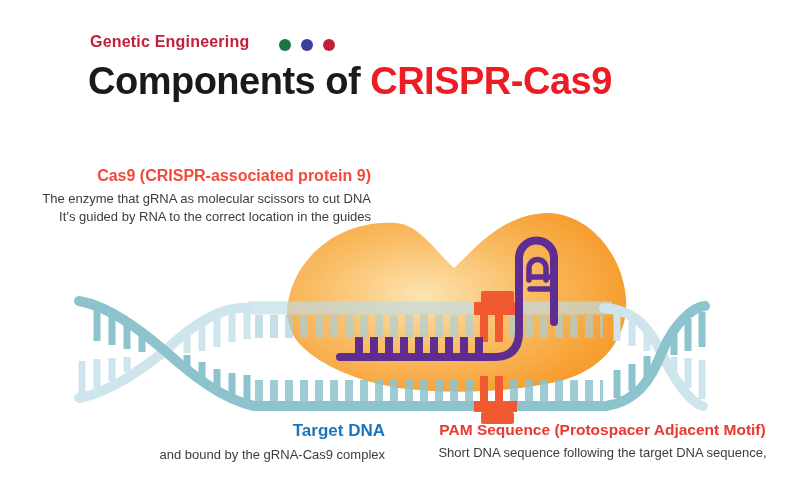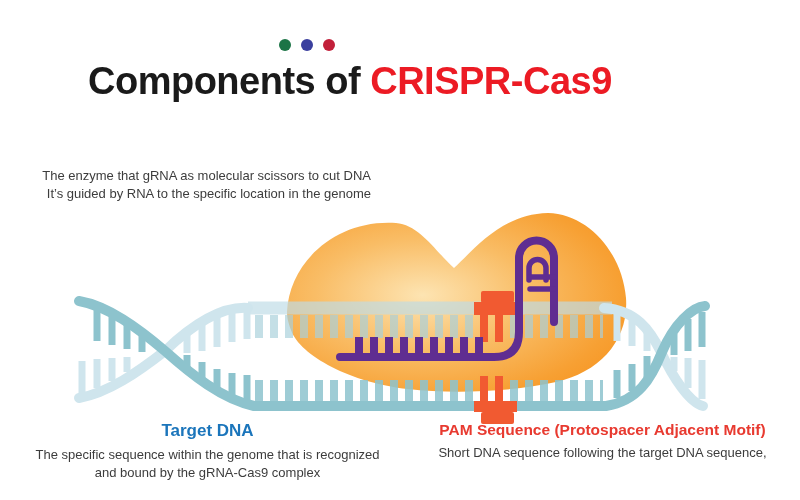--- a/index.html
+++ b/index.html
@@ -21,21 +21,21 @@
   }
   .title .red { color:#EC1B24; }
   
   .block { position:absolute; }
   .block h3 { margin:0 0 5px 0; font-size:16px; font-weight:700; }
   .block .line { font-size:13px; color:#3C3C3C; line-height:1.35; }
   .blk-cas9   { left:30px;  top:167px; width:341px; text-align:right; }
   .blk-cas9 h3   { color:#EF4A3B; }
   .blk-grna   { left:455px; top:137px; width:320px; text-align:left; }
   .blk-grna h3   { color:#7B3F98; font-size:17px; }
-  .blk-target { left:30px;  top:421px; width:355px; text-align:center; }
+  .blk-target { left:30px;  top:421px; width:355px; text-align:right; }
   .blk-target h3 { color:#1B75BB; font-size:17px; }
   .blk-pam    { left:415px; top:421px; width:375px; text-align:center; }
   .blk-pam h3    { color:#E83A30; font-size:15.5px; }
   
   .art { position:absolute; left:0; top:0; }
 </style>
 </head>
 <body>
 
 <div class="stage">
@@ -142,36 +142,37 @@
 
     <g stroke="#5F2D91" fill="none">
       <rect x="355" y="337" width="128" height="20" fill="url(#combRna)" stroke="none"></rect>
       <path d="M 340 357 L 494 357 Q 519 357 519 332 V 258 A 17.5 17.5 0 0 1 554 258 V 322" stroke-width="8" stroke-linecap="round"></path>
       <path d="M 529 280 V 268 A 8.5 8.5 0 0 1 546 268 V 280" stroke-width="5.5" stroke-linecap="round"></path>
       <path d="M 530 277 H 554" stroke-width="5.5" stroke-linecap="round"></path>
       <path d="M 530 289 H 554" stroke-width="5.5" stroke-linecap="round"></path>
     </g>
   </svg>
 
+  <div class="kicker">Genetic Engineering</div>
   <div class="dots">
     <span class="dot" style="background:#1B7446"></span>
     <span class="dot" style="background:#3A3F9E"></span>
     <span class="dot" style="background:#C2203A"></span>
   </div>
   <div class="title"><span>Components of </span><span class="red">CRISPR-Cas9</span></div>
 
   <div class="block blk-cas9">
+    <h3>Cas9 (CRISPR-associated protein 9)</h3>
     <div class="line">The enzyme that gRNA as molecular scissors to cut DNA</div>
-    <div class="line">It’s guided by RNA to the specific location in the genome</div>
+    <div class="line">It’s guided by RNA to the correct location in the guides</div>
   </div>
 
 
   <div class="block blk-target">
     <h3>Target DNA</h3>
-    <div class="line">The specific sequence within the genome that is recognized</div>
     <div class="line">and bound by the gRNA-Cas9 complex</div>
   </div>
 
   <div class="block blk-pam">
     <h3>PAM Sequence (Protospacer Adjacent Motif)</h3>
     <div class="line">Short DNA sequence following the target DNA sequence,</div>
   </div>
 
 </div>
 

